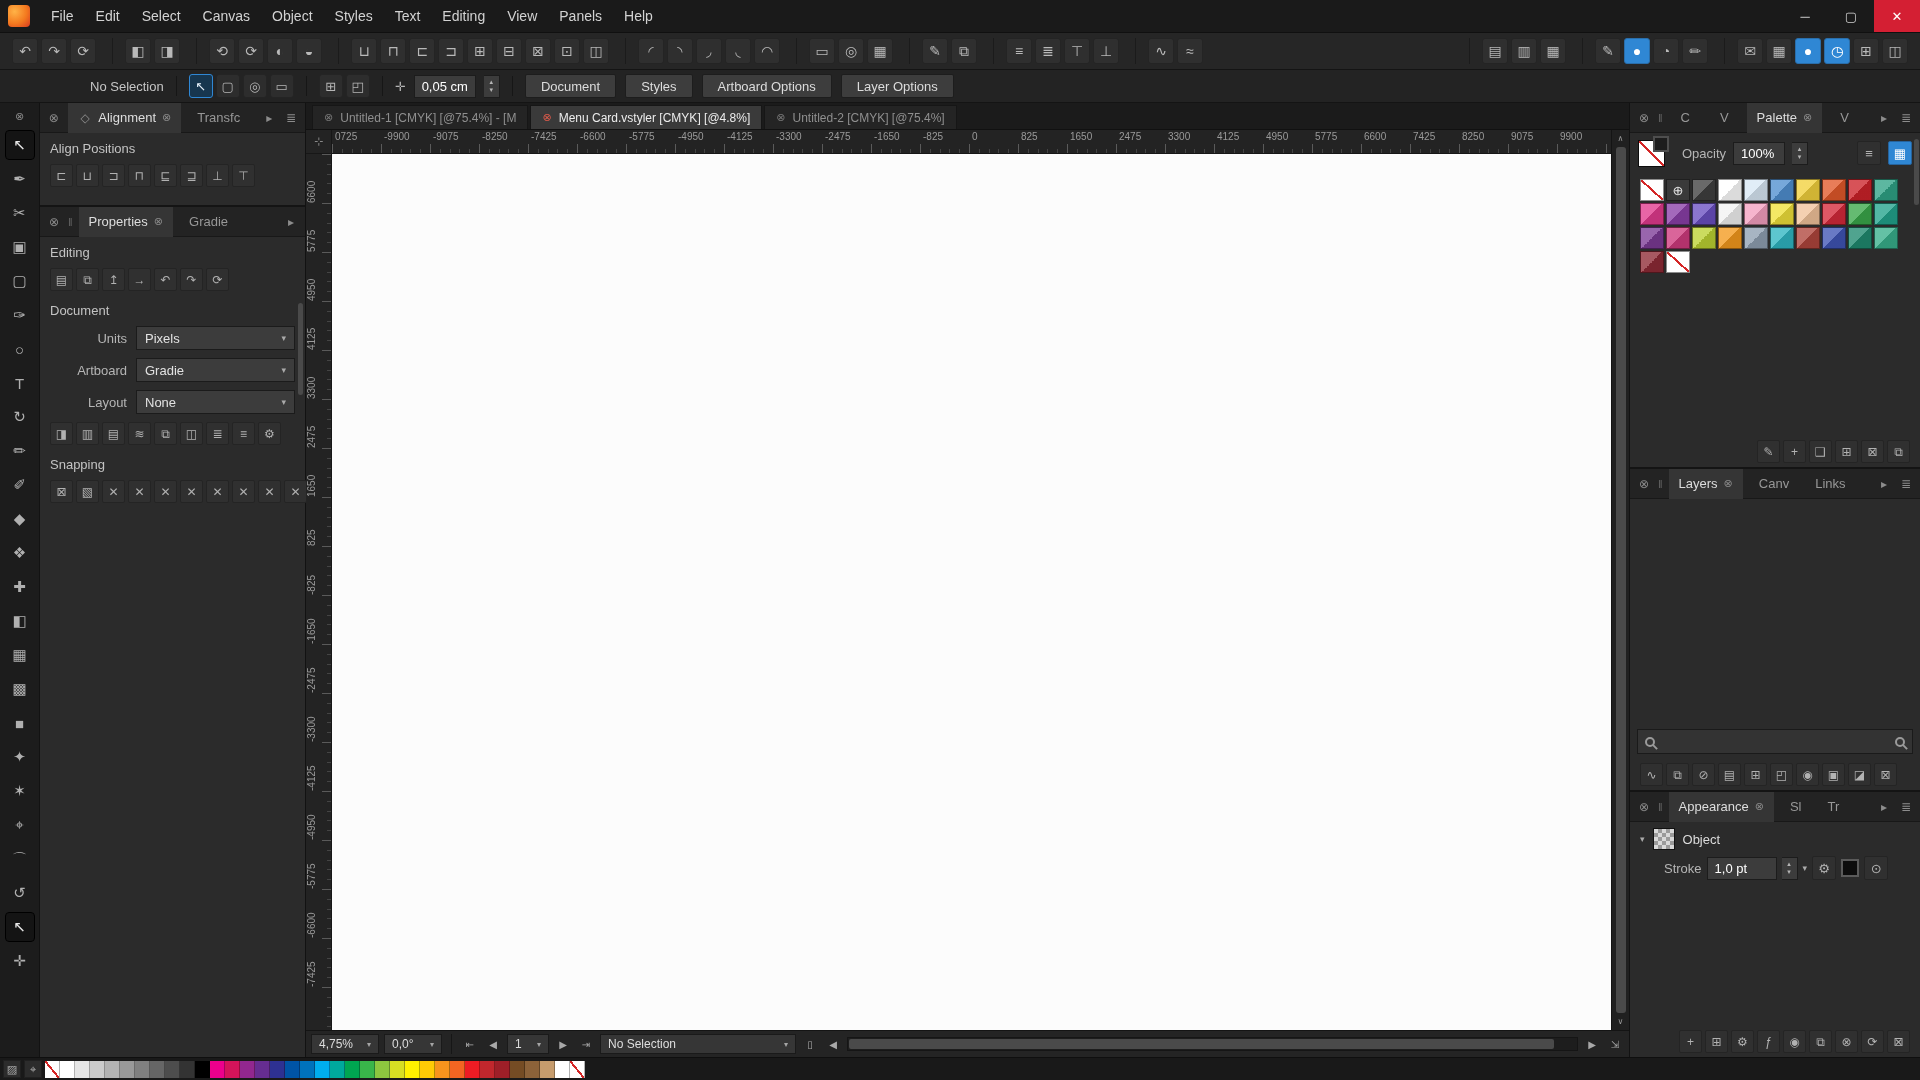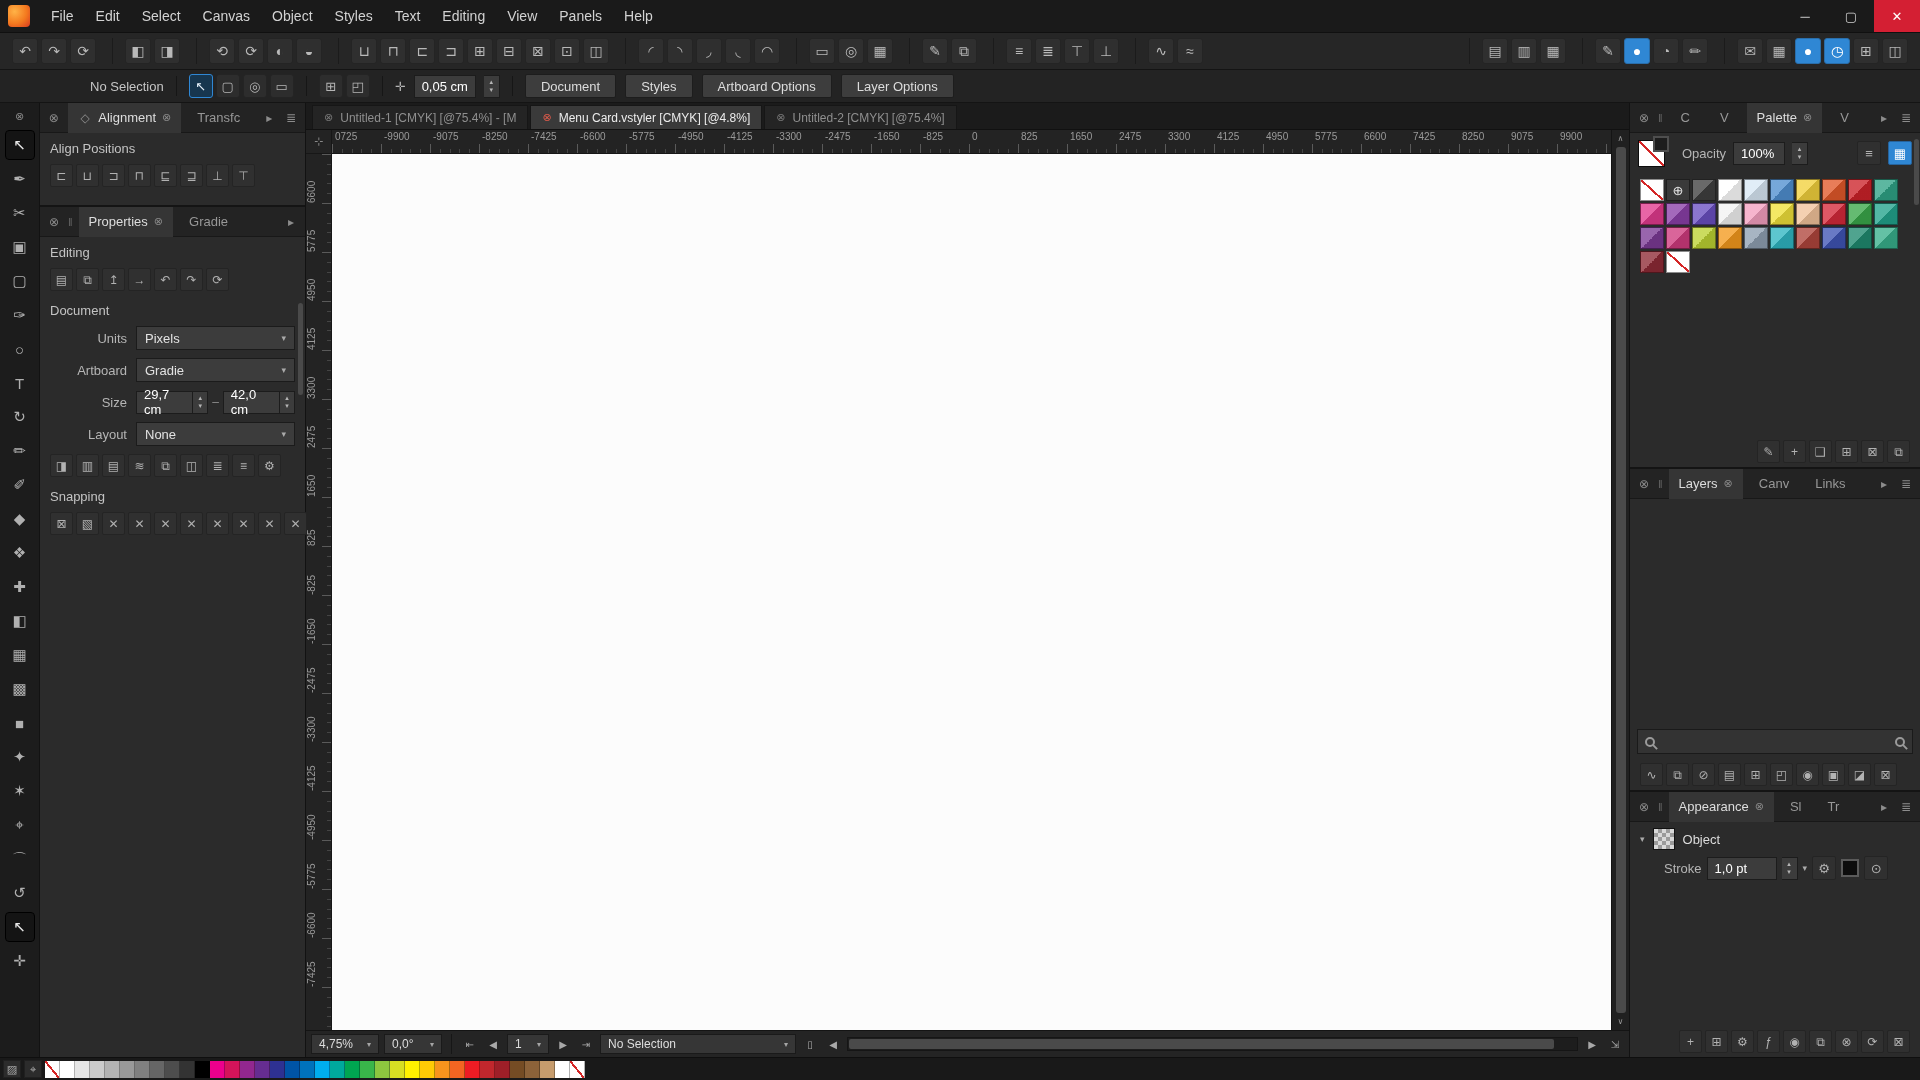--- a/index.html
+++ b/index.html
@@ -372,38 +372,20 @@
             <span>Pixels</span>
             <span class="sel-arrow">▾</span>
           </div>
         </div>
         <div class="frow">
           <span class="flabel">Artboard</span>
           <div class="select">
             <span>Gradie</span>
             <span class="sel-arrow">▾</span>
           </div>
-        </div>
-        <div class="frow">
-          <span class="flabel">Size</span>
-          <span class="field numfield">
-              <span>29,7 cm</span>
-            </span>
-          <span class="spin">
-              <i>▴</i>
-              <i>▾</i>
-            </span>
-          <span class="linkdash">–</span>
-          <span class="field numfield">
-              <span>42,0 cm</span>
-            </span>
-          <span class="spin">
-              <i>▴</i>
-              <i>▾</i>
-            </span>
         </div>
         <div class="frow">
           <span class="flabel">Layout</span>
           <div class="select">
             <span>None</span>
             <span class="sel-arrow">▾</span>
           </div>
         </div>
         <div class="icon-row" id="docIcons">
             <span class="mini">◨</span>

